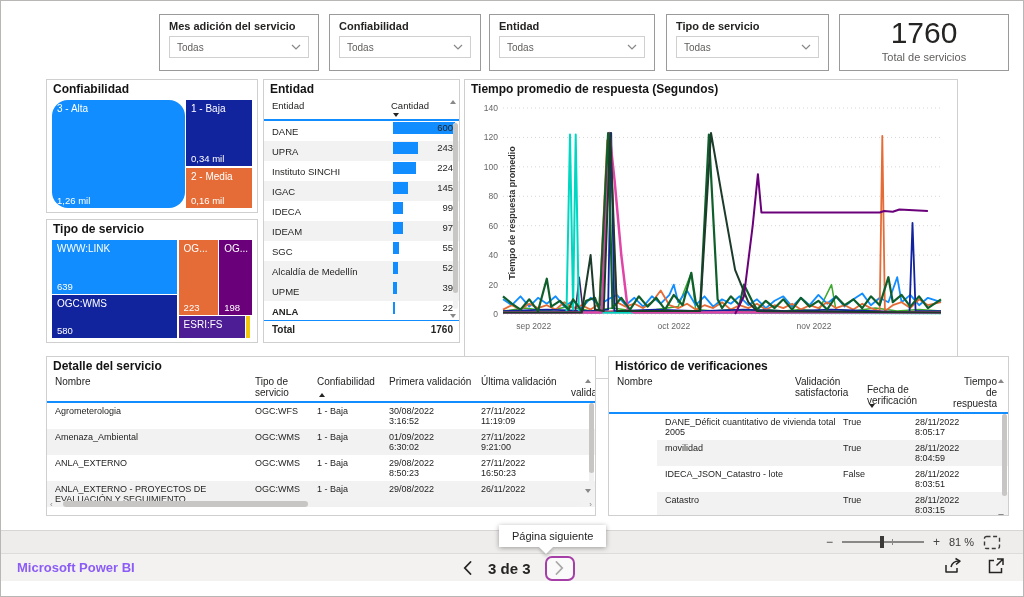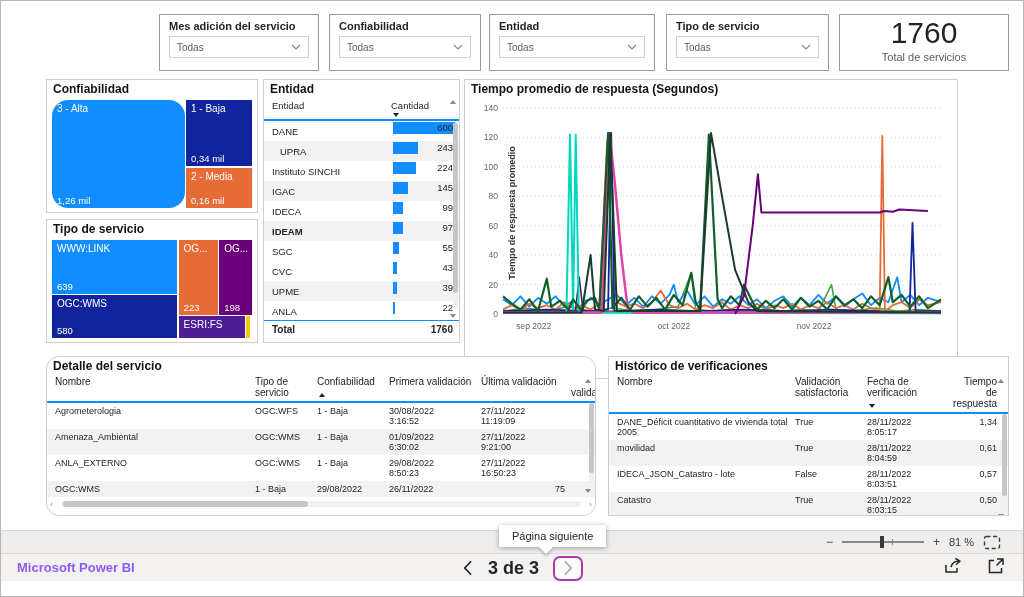--- a/index.html
+++ b/index.html
@@ -71,21 +71,21 @@
   .zoom-strip { position:absolute; left:0; right:0; top:529px; height:23px; background:#eeedec; border-top:1px solid #d8d6d4; display:flex; align-items:center; justify-content:flex-end; padding-right:22px; gap:9px; }
   .zs-btn { font-size:12px; color:#444; cursor:pointer; line-height:12px; }
   .zs-track { position:relative; width:82px; height:2px; background:#8a8886; cursor:pointer; }
   .zs-thumb { position:absolute; left:38px; top:-5px; width:4px; height:12px; background:#3b3a39; }
   .zs-tick { position:absolute; left:50px; top:-2px; width:1px; height:6px; background:#8a8886; }
   .zs-pct { font-size:11px; color:#3b3a39; }
 
   .status-bar { position:absolute; left:0; right:0; top:552px; height:28px; background:#f3f2f1; border-top:1px solid #dddcdb; }
   .brand { position:absolute; left:16px; top:6px; font-size:13px; font-weight:700; color:#8b5cf6; }
   .page-nav { position:absolute; left:460px; top:0; height:28px; display:flex; align-items:center; gap:14px; }
-  .page-nav .pn-label { font-size:18px; font-weight:700; color:#252423; }
+  .page-nav .pn-label { font-size:15px; font-weight:700; color:#252423; }
   .pn-btn { background:none; border:none; cursor:pointer; display:flex; align-items:center; padding:2px; }
   .next-ring { width:30px; height:25px; border:2px solid #a63ea8; border-radius:7px; background:#fbfafa; display:flex; align-items:center; justify-content:center; }
   .sb-icons { position:absolute; right:18px; top:3px; display:flex; gap:24px; }
   .sb-icons svg { cursor:pointer; }
 
   
   .tooltip { position:absolute; left:498px; top:524px; background:#fff; box-shadow:0 1px 5px rgba(0,0,0,.35); padding:5px 13px; font-size:11px; color:#252423; z-index:30; }
   .tooltip .tip-arrow { position:absolute; left:42px; bottom:-5px; width:10px; height:10px; background:#fff; transform:rotate(45deg); box-shadow:2px 2px 3px rgba(0,0,0,.18); }
 </style>
 </head>
@@ -191,21 +191,21 @@
     </div>
     <div class="ent-body">
       <div class="ent-row">
           <div style="padding-right: 6px;">DANE</div>
           <div class="ent-qty">
             <span class="bar" style="width: 100%;"></span>
             <span class="num">600</span>
           </div>
         </div>
         <div class="ent-row alt">
-          <div style=" margin-left: 8px;">UPRA</div>
+          <div style="">UPRA</div>
           <div class="ent-qty">
             <span class="bar" style="width: 40.5%;"></span>
             <span class="num">243</span>
           </div>
         </div>
         <div class="ent-row">
           <div style="padding-right: 6px;">Instituto SINCHI</div>
           <div class="ent-qty">
             <span class="bar" style="width: 37.3333%;"></span>
             <span class="num">224</span>
@@ -219,49 +219,49 @@
           </div>
         </div>
         <div class="ent-row">
           <div style="padding-right: 6px;">IDECA</div>
           <div class="ent-qty">
             <span class="bar" style="width: 16.5%;"></span>
             <span class="num">99</span>
           </div>
         </div>
         <div class="ent-row alt">
-          <div style="padding-right: 1px; font-weight: bold;">IDEAM</div>
+          <div style="padding-right: 1px;">IDEAM</div>
           <div class="ent-qty">
             <span class="bar" style="width: 16.1667%;"></span>
             <span class="num">97</span>
           </div>
         </div>
         <div class="ent-row">
           <div style="padding-right: 6px;">SGC</div>
           <div class="ent-qty">
             <span class="bar" style="width: 9.16667%;"></span>
             <span class="num">55</span>
           </div>
         </div>
-        <div class="ent-row">
-          <div style="padding-right: 6px;">CVC</div>
-          <div class="ent-qty">
-            <span class="bar" style="width: 7.16667%;"></span>
-            <span class="num">43</span>
+        <div class="ent-row alt">
+          <div style="padding-right: 6px;">Alcaldía de Medellín</div>
+          <div class="ent-qty">
+            <span class="bar" style="width: 8.66667%;"></span>
+            <span class="num">52</span>
           </div>
         </div>
         <div class="ent-row alt">
           <div style="padding-right: 6px;">UPME</div>
           <div class="ent-qty">
             <span class="bar" style="width: 6.5%;"></span>
             <span class="num">39</span>
           </div>
         </div>
         <div class="ent-row">
-          <div style="padding-right: 17px;">ANLA</div>
+          <div style="padding-right: 17px; font-weight: bold;">ANLA</div>
           <div class="ent-qty">
             <span class="bar" style="width: 3.66667%;"></span>
             <span class="num">22</span>
           </div>
         </div>
         <div class="ent-row alt">
           <div style="padding-right: 6px;">IDESC</div>
           <div class="ent-qty">
             <span class="bar" style="width: 3.66667%;"></span>
             <span class="num">22</span>
@@ -317,21 +317,21 @@
         <polyline points="30.0,213.1 73.8,211.6 117.6,213.1 135.1,211.6 138.2,35.0 141.3,213.1 183.3,211.6 227.1,213.1 270.9,211.6 314.7,213.1 358.5,211.6 402.3,213.1 436.5,214.5 439.5,124.8 442.6,213.1 468.0,213.1" fill="none" stroke="#12239E" stroke-width="1.8" stroke-linejoin="round"></polyline>
         <polyline points="30.0,214.5 102.3,214.5 106.2,179.2 110.2,214.5 468.0,214.5" fill="none" stroke="#45205E" stroke-width="1.6" stroke-linejoin="round"></polyline>
         <polyline points="30.0,214.5 93.5,214.5 97.0,36.5 100.1,211.6 102.7,36.5 105.8,214.5 468.0,215.3" fill="none" stroke="#00D7C3" stroke-width="2" stroke-linejoin="round"></polyline>
         <polyline points="30.0,214.5 128.6,214.5 136.4,35.0 141.7,83.6 148.3,157.1 154.8,211.6 161.4,214.5 468.0,214.5" fill="none" stroke="#E044A7" stroke-width="2.5" stroke-linejoin="round"></polyline>
         <polyline points="30.0,198.3 38.8,205.7 47.5,211.6 56.3,201.3 65.0,213.1 73.8,180.7 78.2,208.6 86.9,202.8 95.7,211.6 100.1,201.3 108.8,213.1 113.2,202.8 122.0,199.8 126.4,211.6 135.1,35.0 139.5,210.1 148.3,199.8 157.0,211.6 165.8,198.3 174.5,208.6 183.3,199.8 192.1,211.6 200.8,196.9 209.6,207.2 218.3,174.8 222.7,204.2 227.1,211.6 235.9,36.5 244.6,201.3 249.0,210.1 257.8,198.3 266.5,207.2 270.9,186.6 279.7,204.2 284.0,211.6 292.8,202.8 301.6,210.1 310.3,201.3 319.1,211.6 327.8,199.8 336.6,208.6 345.4,202.8 354.1,211.6 362.9,198.3 371.6,207.2 380.4,201.3 389.2,210.1 397.9,198.3 406.7,207.2 415.4,179.2 419.8,204.2 428.6,196.9 437.3,208.6 446.1,198.3 454.9,210.1 468.0,201.3" fill="none" stroke="#0E5F2B" stroke-width="2.2" stroke-linejoin="round"></polyline>
         <polyline points="30.0,214.5 108.8,214.5 117.6,157.1 122.0,211.6 130.7,213.1 137.3,35.0 143.9,213.1 227.1,213.1 238.0,35.0 249.0,98.3 262.1,171.9 275.3,204.2 284.0,213.1 468.0,214.5" fill="none" stroke="#1C3B2A" stroke-width="2" stroke-linejoin="round"></polyline>
         <polyline points="262.1,216.0 270.9,198.3 279.7,127.7 284.9,76.2 288.4,114.5 336.6,114.5 380.4,114.5 406.7,114.5 411.1,113.0 419.8,113.7 426.4,111.5 454.9,113.0" fill="none" stroke="#6B007B" stroke-width="2" stroke-linejoin="round"></polyline>
       </svg>
   </div>
 
-  <div class="visual" style="left:45px;top:355px;width:550px;height:160px;border-radius:13px;">
+  <div class="visual" style="left:45px;top:355px;width:550px;height:160px;">
     <div class="vtitle">Detalle del servicio</div>
     <div class="tbl-head detalle-grid">
       <span class="hc">Nombre</span>
       <span class="hc">Tipo de servicio</span>
       <span class="hc" style="position:relative;"><span>Confiabilidad</span><span class="sort-mark"><span class="tri-up"></span></span></span>
       <span class="hc">Primera validación</span>
       <span class="hc">Última validación</span>
       <span class="hc num-r">Total validaciones</span>
 
       <span class="caret" style="top:2px;right:3px;">
@@ -363,20 +363,21 @@
           <span class="c">ANLA_EXTERNO</span>
           <span class="c">OGC:WMS</span>
           <span class="c">1 - Baja</span>
           <span class="c">29/08/2022
 8:50:23</span>
           <span class="c">27/11/2022
 16:50:23</span>
           <span class="c num-r">86</span>
         </div>
         <div class="tbl-row detalle-grid alt">
+          <span class="c">ANLA_EXTERNO - PROYECTOS DE EVALUACIÓN Y SEGUIMIENTO</span>
           <span class="c">OGC:WMS</span>
           <span class="c">1 - Baja</span>
           <span class="c">29/08/2022</span>
           <span class="c">26/11/2022</span>
           <span class="c num-r">75</span>
         </div>
         <div class="sb-v" style="top:0;height:84px;">
           <div class="thumb" style="top:0;height:70px;"></div>
         </div>
       <span class="caret" style="bottom:14px;right:3px;">
@@ -388,27 +389,27 @@
           <div class="thumb" style="left:2px;width:245px;"></div>
         </div>
     </div>
   </div>
 
   <div class="visual" style="left:607px;top:355px;width:401px;height:160px;">
     <div class="vtitle">Histórico de verificaciones</div>
     <div class="tbl-head historico-grid">
       <span class="hc">Nombre</span>
       <span class="hc">Validación satisfactoria</span>
-      <span class="hc" style="position:relative;"><span>Fecha de verificación</span><span class="sort-mark"><span class="tri-down"></span></span></span>
+      <span class="hc" style="position:relative;margin-top:8px;"><span>Fecha de verificación</span><span class="sort-mark"><span class="tri-down"></span></span></span>
       <span class="hc num-r">Tiempo de respuesta</span>
       <span class="caret" style="top:2px;right:3px;">
           <span class="tri-up"></span>
         </span>
     </div>
-    <div style="position:relative;height:112px;overflow:hidden;">
+    <div style="position:relative;height:112px;overflow:hidden;margin-left:48px;">
       <div class="tbl-row historico-grid">
           <span class="c">DANE_Déficit cuantitativo de vivienda total 2005</span>
           <span class="c">True</span>
           <span class="c">28/11/2022
 8:05:17</span>
           <span class="c num-r">1,34</span>
         </div>
         <div class="tbl-row historico-grid alt">
           <span class="c">movilidad</span>
           <span class="c">True</span>

